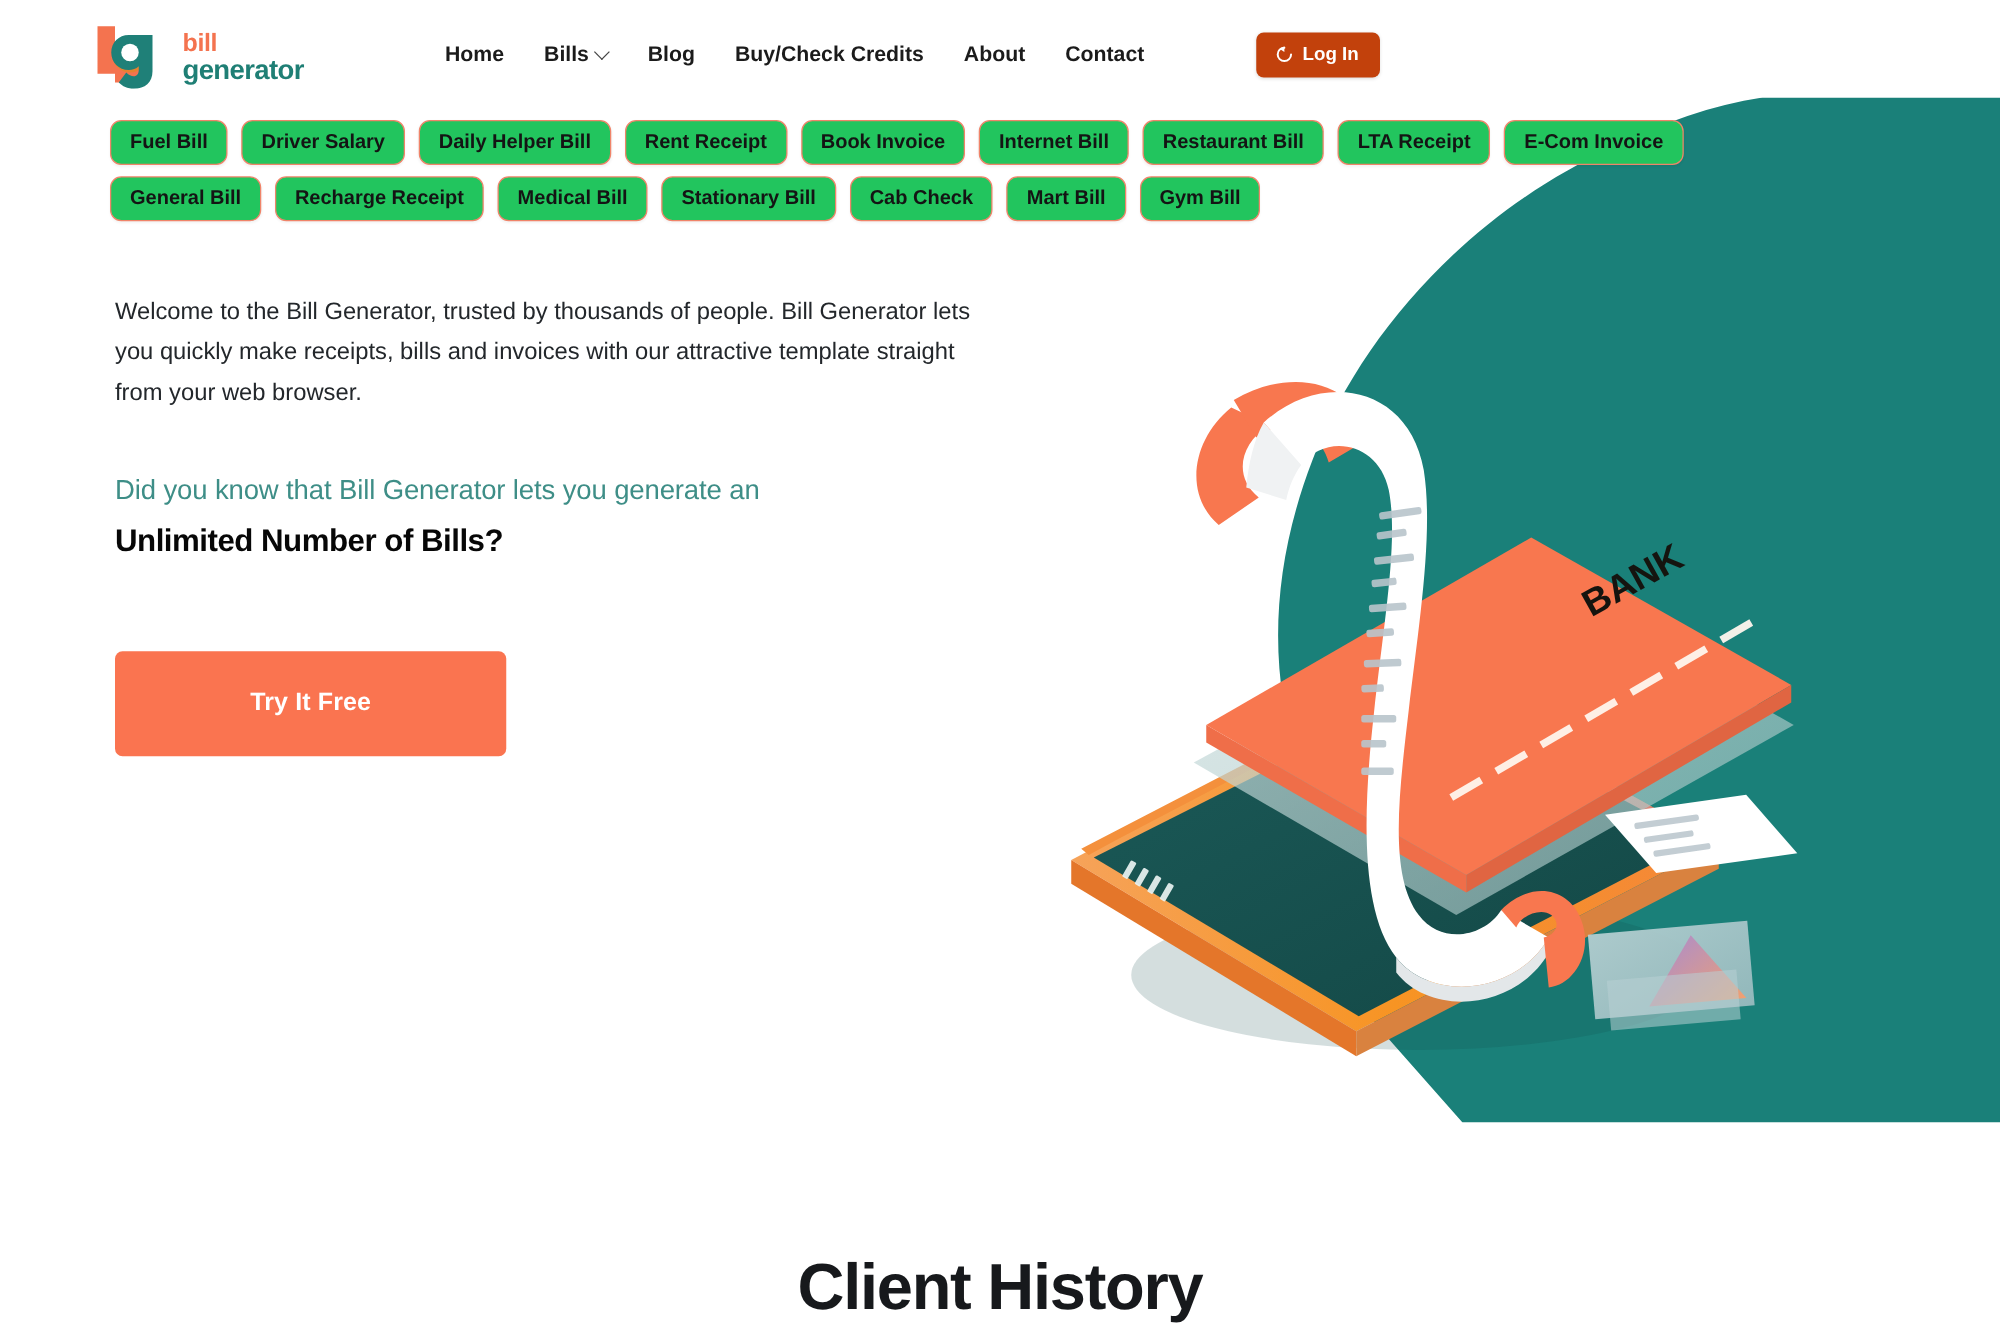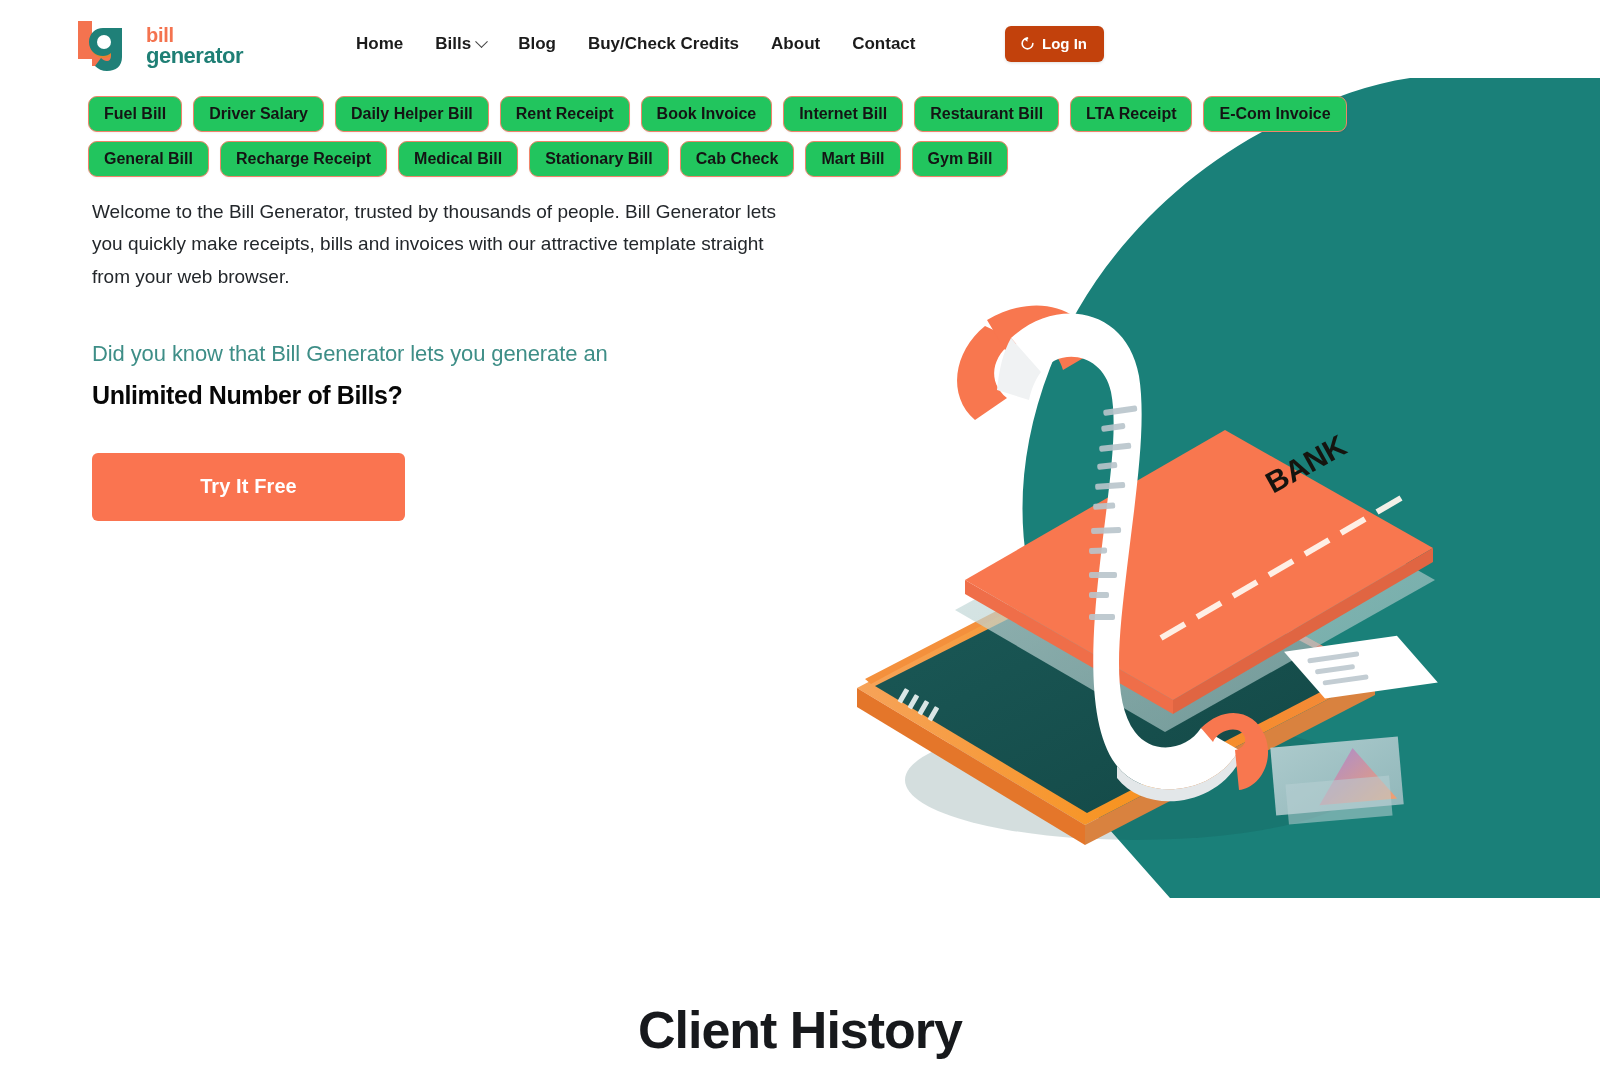--- a/index.html
+++ b/index.html
@@ -162,20 +162,21 @@
   .hero h1 {
     font-size: 64px;
     font-weight: 800;
     color: #1d2024;
     line-height: 1.24;
     letter-spacing: -1.6px;
   }
   .hero h1 .accent { color: #1c7f74; display: block; }
 
   .hero-para {
+    margin-top: 38px;
     font-size: 19px;
     line-height: 1.7;
     color: #23272b;
     width: 690px;
     font-weight: 400;
   }
 
   .hero-know {
     margin-top: 48px;
     font-size: 22px;
@@ -185,24 +186,24 @@
   }
   .hero-unlimited {
     margin-top: 14px;
     font-size: 25px;
     font-weight: 800;
     color: #070707;
     letter-spacing: -0.4px;
   }
 
   .cta {
-    margin-top: 43px;
+    margin-top: 73px;
     display: block;
     width: 313px;
-    height: 68px;
+    height: 84px;
     background: #fa7450;
     border: none;
     border-radius: 6px;
     color: #ffffff;
     font-size: 20px;
     font-weight: 700;
     font-family: "Liberation Sans", sans-serif;
     cursor: pointer;
     letter-spacing: 0.1px;
   }

